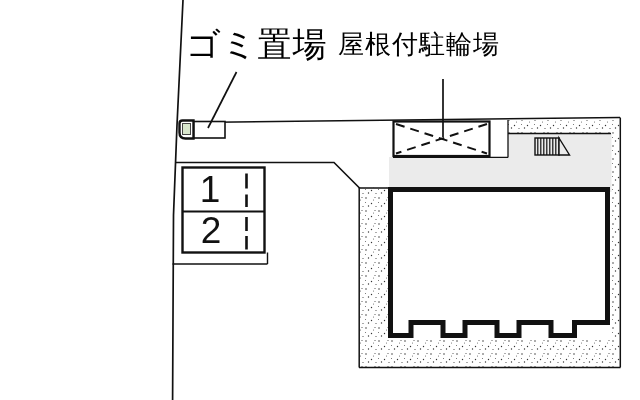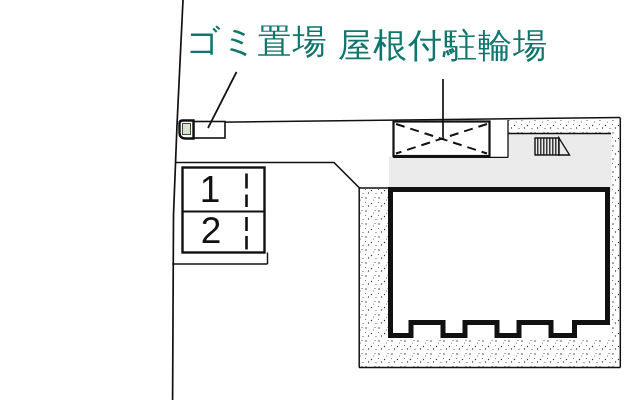--- a/index.html
+++ b/index.html
@@ -2,26 +2,26 @@
 <html><head>
 <meta charset="utf-8">
 <style>
   html,body{margin:0;padding:0;background:#fff;}
   #stage{
     position:relative;width:640px;height:400px;background:#ffffff;
     overflow:hidden;font-family:"Liberation Sans",sans-serif;
   }
   #stage svg{position:absolute;left:0;top:0;}
   .label{
-    position:absolute;color:#0f766e;white-space:nowrap;
-    font-family:Liberation Mono, monospace;line-height:1.1;
+    position:absolute;color:#000000;white-space:nowrap;
+    font-family:Liberation Sans, sans-serif;line-height:1.1;
     letter-spacing:1px;
   }
   .label-garbage{left:186px;top:26px;font-size:34px;}
-  .label-bicycle{left:338px;top:30px;font-size:34px;}
+  .label-bicycle{left:338px;top:30px;font-size:26px;}
   .label-road{left:42px;top:224px;font-size:37px;letter-spacing:3px;}
   .stall-num{
     position:absolute;width:34px;text-align:center;color:#111;
     font-size:37px;line-height:38px;font-family:"Liberation Sans",sans-serif;
   }
   .stall-num-1{left:193px;top:171px;}
   .stall-num-2{left:194px;top:212px;}
 </style>
 </head>
 <body>

